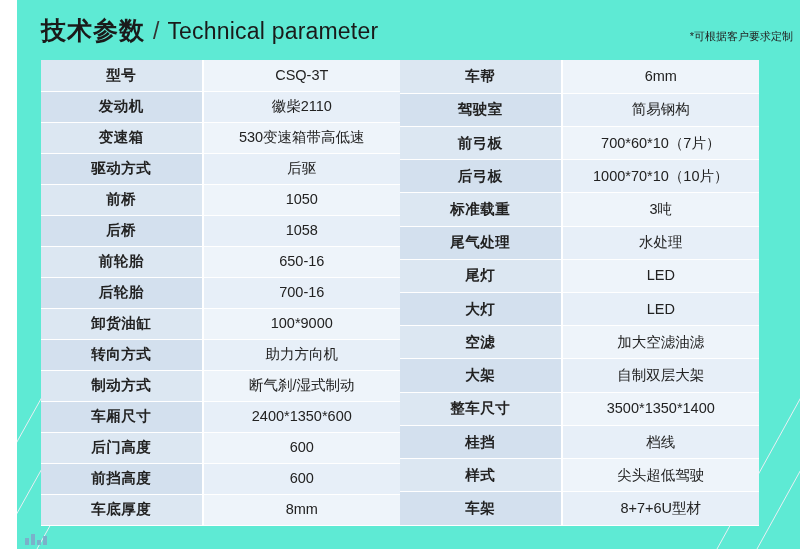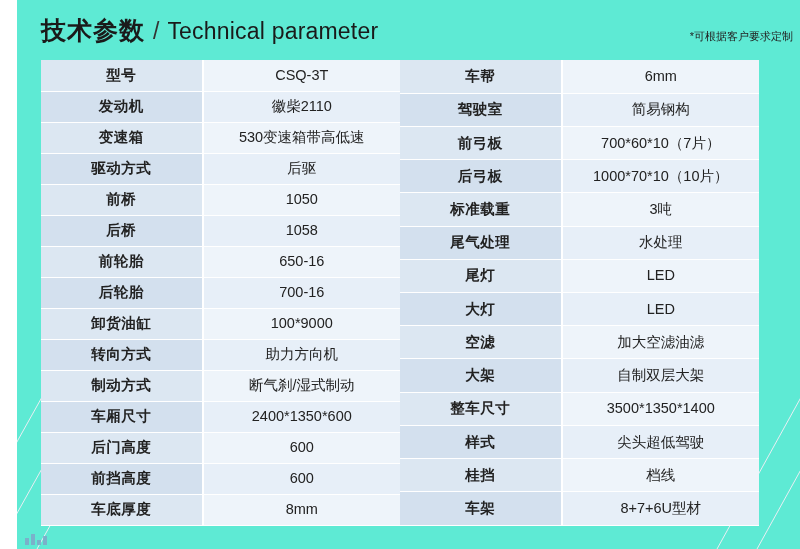--- a/index.html
+++ b/index.html
@@ -250,26 +250,26 @@
           </tr>
         <tr>
             <td class="k">大架</td>
             <td class="v">自制双层大架</td>
           </tr>
         <tr>
             <td class="k">整车尺寸</td>
             <td class="v">3500*1350*1400</td>
           </tr>
         <tr>
+            <td class="k">桂挡</td>
+            <td class="v">档线</td>
+          </tr>
+        <tr>
             <td class="k">样式</td>
             <td class="v">尖头超低驾驶</td>
-          </tr>
-        <tr>
-            <td class="k">桂挡</td>
-            <td class="v">档线</td>
           </tr>
         <tr>
             <td class="k">车架</td>
             <td class="v">8+7+6U型材</td>
           </tr>
       </tbody>
     </table>
   </div>
 
   <div class="corner-mark">

